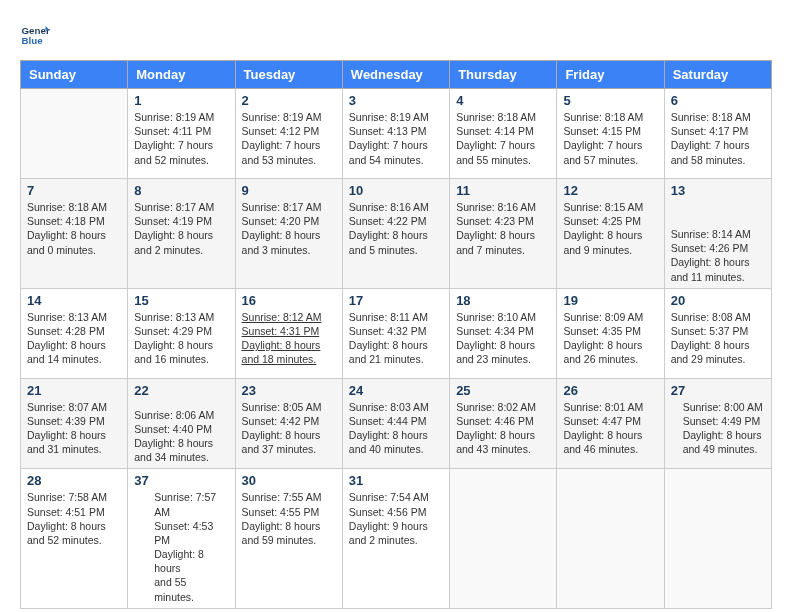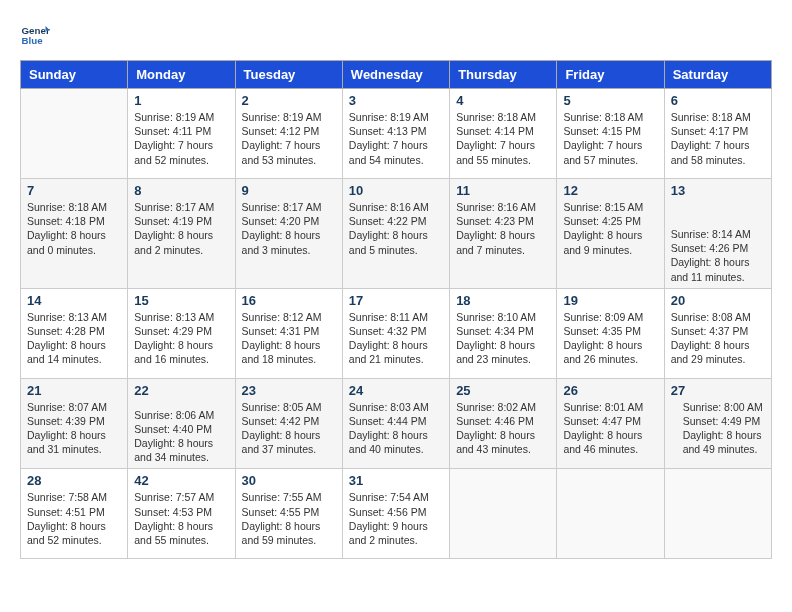--- a/index.html
+++ b/index.html
@@ -36,21 +36,21 @@
     .calendar-subtitle {
       font-size: 16px;
       color: #444;
     }
     table {
       width: 100%;
       border-collapse: collapse;
       table-layout: fixed;
     }
     thead tr th {
-      background-color: #1d4ed8;
+      background-color: #3b82f6;
       color: #fff;
       text-align: left;
       padding: 6px 8px;
       font-size: 13px;
       font-weight: bold;
       border: 1px solid #aaa;
     }
     tbody tr td {
       vertical-align: top;
       border: 1px solid #ccc;
@@ -225,21 +225,21 @@
         </td>
         <td>
           <span class="day-number">15</span>
           <div class="cell-content" style="white-space: pre-line;">Sunrise: 8:13 AM
 Sunset: 4:29 PM
 Daylight: 8 hours
 and 16 minutes.</div>
         </td>
         <td>
           <span class="day-number">16</span>
-          <div class="cell-content" style="white-space: pre-line;">Sunrise: 8:12 AM
+          <div class="cell-content" style="white-space: pre-line; text-decoration: underline;">Sunrise: 8:12 AM
 Sunset: 4:31 PM
 Daylight: 8 hours
 and 18 minutes.</div>
         </td>
         <td>
           <span class="day-number">17</span>
           <div class="cell-content" style="white-space: pre-line;">Sunrise: 8:11 AM
 Sunset: 4:32 PM
 Daylight: 8 hours
 and 21 minutes.</div>
@@ -254,21 +254,21 @@
         <td>
           <span class="day-number">19</span>
           <div class="cell-content" style="white-space: pre-line;">Sunrise: 8:09 AM
 Sunset: 4:35 PM
 Daylight: 8 hours
 and 26 minutes.</div>
         </td>
         <td>
           <span class="day-number">20</span>
           <div class="cell-content" style="white-space: pre-line;">Sunrise: 8:08 AM
-Sunset: 4:37 PM
+Sunset: 5:37 PM
 Daylight: 8 hours
 and 29 minutes.</div>
         </td>
       </tr>
       <tr>
         <td>
           <span class="day-number">21</span>
           <div class="cell-content" style="white-space: pre-line;">Sunrise: 8:07 AM
 Sunset: 4:39 PM
 Daylight: 8 hours
@@ -319,22 +319,22 @@
       </tr>
       <tr>
         <td>
           <span class="day-number">28</span>
           <div class="cell-content" style="white-space: pre-line;">Sunrise: 7:58 AM
 Sunset: 4:51 PM
 Daylight: 8 hours
 and 52 minutes.</div>
         </td>
         <td>
-          <span class="day-number">42</span>
-          <div class="cell-content" style="white-space: pre-line;">Sunrise: 7:57 AM
+          <span class="day-number">37</span>
+          <div class="cell-content" style="white-space: pre-line; margin-left: 20px;">Sunrise: 7:57 AM
 Sunset: 4:53 PM
 Daylight: 8 hours
 and 55 minutes.</div>
         </td>
         <td>
           <span class="day-number">30</span>
           <div class="cell-content" style="white-space: pre-line;">Sunrise: 7:55 AM
 Sunset: 4:55 PM
 Daylight: 8 hours
 and 59 minutes.</div>

